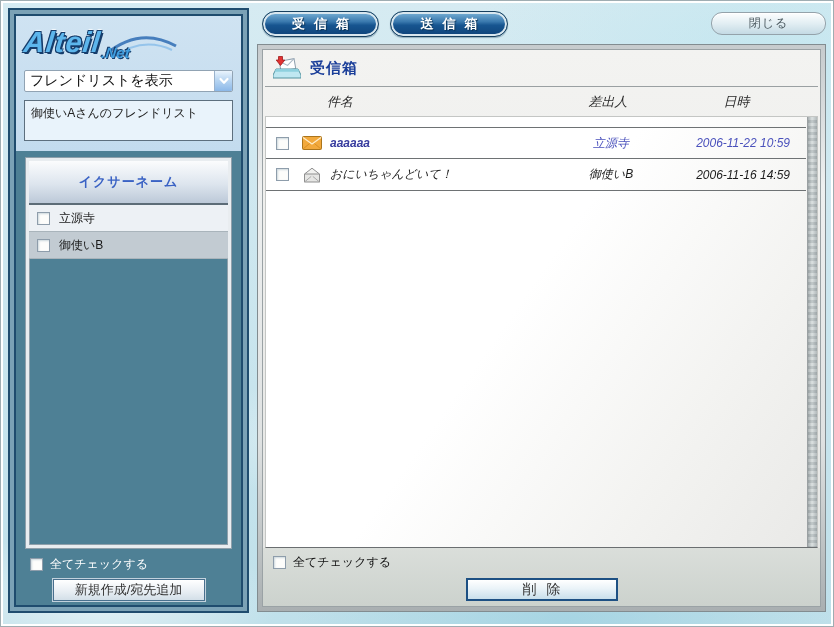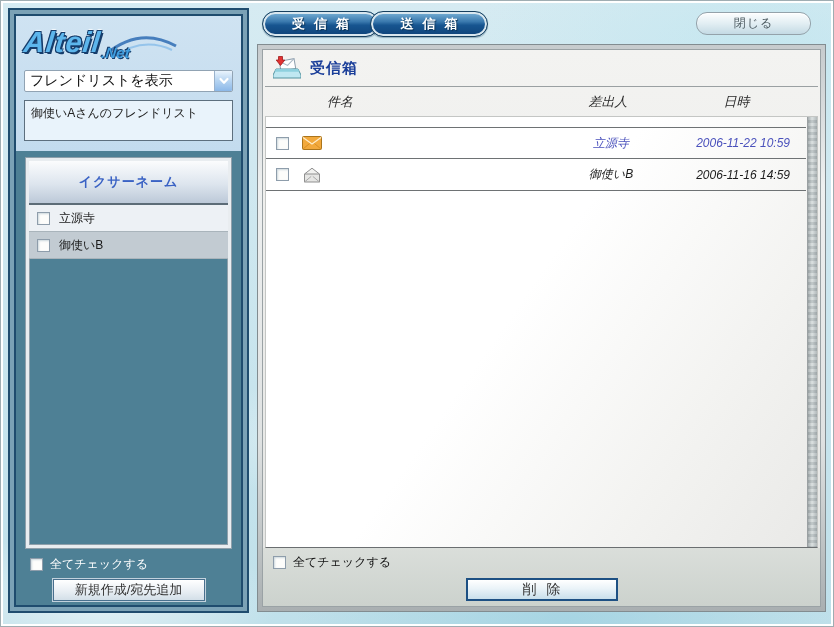--- a/index.html
+++ b/index.html
@@ -91,23 +91,23 @@
     position:absolute; top:11px; height:26px; border-radius:13px;
     border:1px solid #17405f;
     background:linear-gradient(180deg,#7cb4d8 0%,#3a79ae 40%,#175590 55%,#0f4379 100%);
     box-shadow:inset 0 0 0 2px #d9e7ef, 0 1px 1px rgba(20,60,90,.35);
     color:#fff; font-weight:bold; font-size:13px; cursor:default;
     display:flex; align-items:center; justify-content:center;
     text-shadow:1px 1px 1px #0b3356;
   }
   .pill span { letter-spacing:9px; margin-right:-9px; }
   .tab-inbox  { left:262px; width:117px; }
-  .tab-outbox { left:370px; width:118px;text-align:center; }
+  .tab-outbox { left:390px; width:118px;text-align:center; }
   .close-btn {
-    position:absolute; left:696px; top:12px; width:115px; height:23px;
+    position:absolute; left:711px; top:12px; width:115px; height:23px;
     border-radius:11px; border:1px solid #94a2aa;
     background:linear-gradient(180deg,#fdfefe 0%,#e2eef3 50%,#c4dae4 100%);
     box-shadow:inset 0 1px 0 #fff;
     font-size:12px; color:#4c5a60; cursor:default;
     display:flex; align-items:center; justify-content:center; letter-spacing:1px;
   }
 
   
   .main-panel {
     position:absolute; left:257px; top:44px; width:569px; height:568px;
@@ -251,33 +251,35 @@
 
         <div class="mgrid msg-row first unread">
           <span class="cb"></span>
           <span class="m-icon">
             <svg width="20" height="14" viewBox="0 0 20 14">
               <rect x="0.5" y="0.5" width="19" height="13" rx="1" fill="#f2a93c" stroke="#ab751c"></rect>
               <path d="M1,1.5 L10,8 L19,1.5" fill="none" stroke="#fdeccb" stroke-width="1.3"></path>
               <path d="M1,13 L7.5,7.6 M19,13 L12.5,7.6" fill="none" stroke="#d98f24" stroke-width="1"></path>
             </svg>
           </span>
+          <span class="m-subject">aaaaaa</span>
           <span class="m-sender">立源寺</span>
           <span class="m-date">2006-11-22 10:59</span>
         </div>
 
         <div class="mgrid msg-row">
           <span class="cb"></span>
           <span class="m-icon">
             <svg width="20" height="16" viewBox="0 0 20 16">
               <path d="M2.5,7 L10,1.2 L17.5,7" fill="#f2f2f0" stroke="#8f8f8f" stroke-width="1"></path>
               <path d="M2.5,7 L17.5,7 L17.5,15 L2.5,15 Z" fill="#e6e6e4" stroke="#8f8f8f" stroke-width="1"></path>
               <path d="M2.5,15 L9.2,9.4 M17.5,15 L10.8,9.4" fill="none" stroke="#a8a8a8" stroke-width="1"></path>
             </svg>
           </span>
+          <span class="m-subject">おにいちゃんどいて！</span>
           <span class="m-sender">御使いB</span>
           <span class="m-date">2006-11-16 14:59</span>
         </div>
 
       </div>
       <div class="scroll-strip"></div>
     </div>
 
     <div class="mp-bottom">
       <div class="mp-checkrow">

